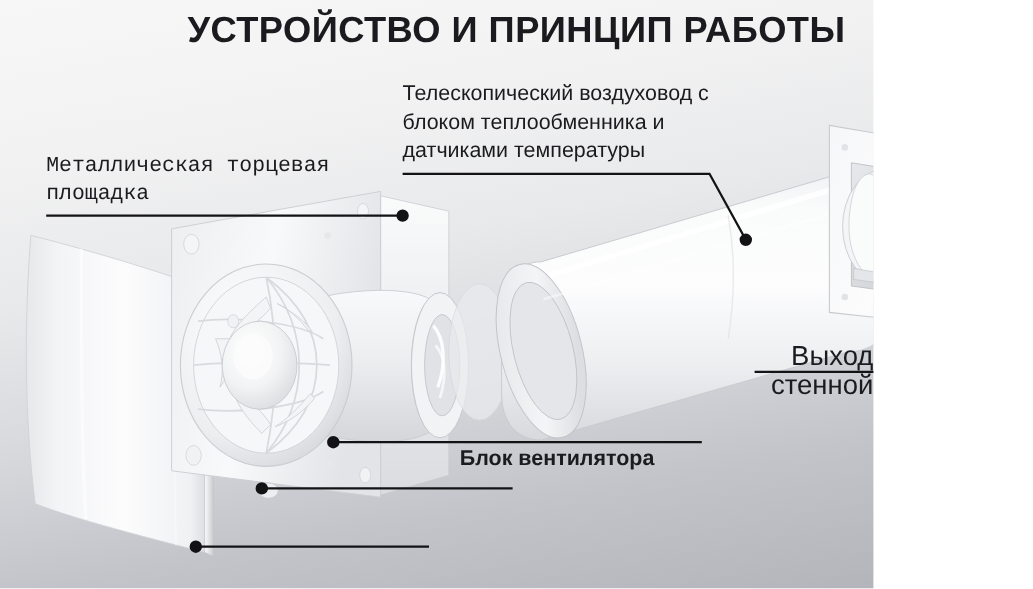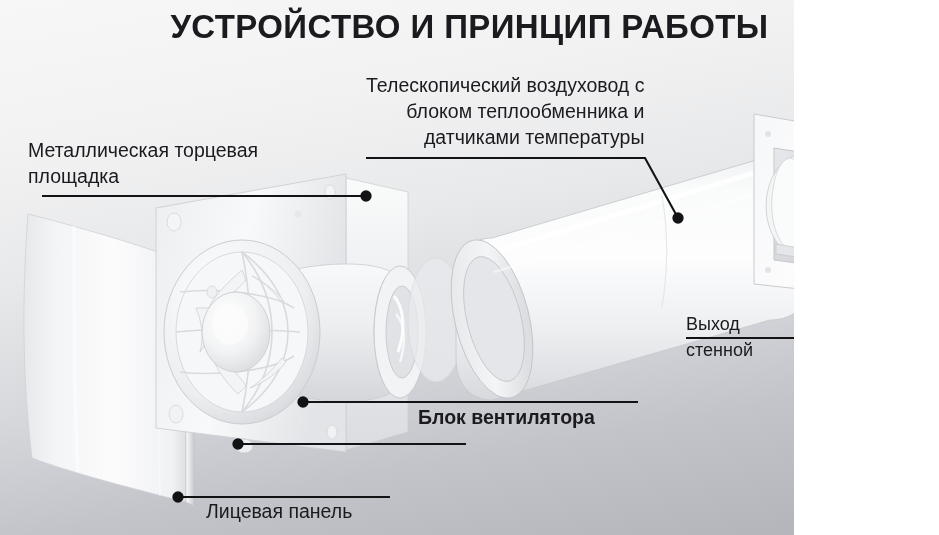--- a/index.html
+++ b/index.html
@@ -17,23 +17,23 @@
     position:absolute;left:0;top:8px;width:939px;text-align:center;
     font-size:33px;font-weight:bold;color:#1b1b1f;letter-spacing:.4px;
     font-family:"Liberation Sans","DejaVu Sans",sans-serif;
     white-space:nowrap;
   }
   
   .callout{
     position:absolute;color:#1b1b1f;font-size:19.5px;line-height:26px;
     white-space:pre-line;
   }
-  #cl-duct{left:366px;top:72px;text-align:right;}
-  #cl-plate{left:28px;top:137px;}
-  #cl-wall{left:686px;top:311px;font-size:18px;}
+  #cl-duct{left:366px;top:72px;}
+  #cl-plate{left:42px;top:137px;font-family:Liberation Mono, monospace;}
+  #cl-wall{left:686px;top:311px;font-size:25px;text-align:right;}
   #cl-fan{left:418px;top:404px;font-weight:bold;}
   #cl-rgb{left:329px;top:449px;}
   #cl-face{left:206px;top:498px;}
 
   
   #leaders{position:absolute;left:0;top:0;width:939px;height:535px;pointer-events:none;}
 
   
   .part{position:absolute;}
 
@@ -267,15 +267,14 @@
 датчиками температуры</div>
 
   <div class="callout" id="cl-plate">Металлическая торцевая
 площадка</div>
 
   <div class="callout" id="cl-wall">Выход стенной</div>
 
   <div class="callout" id="cl-fan">Блок вентилятора</div>
 
 
-  <div class="callout" id="cl-face">Лицевая панель</div>
 
 </div>
 
 </body></html>

